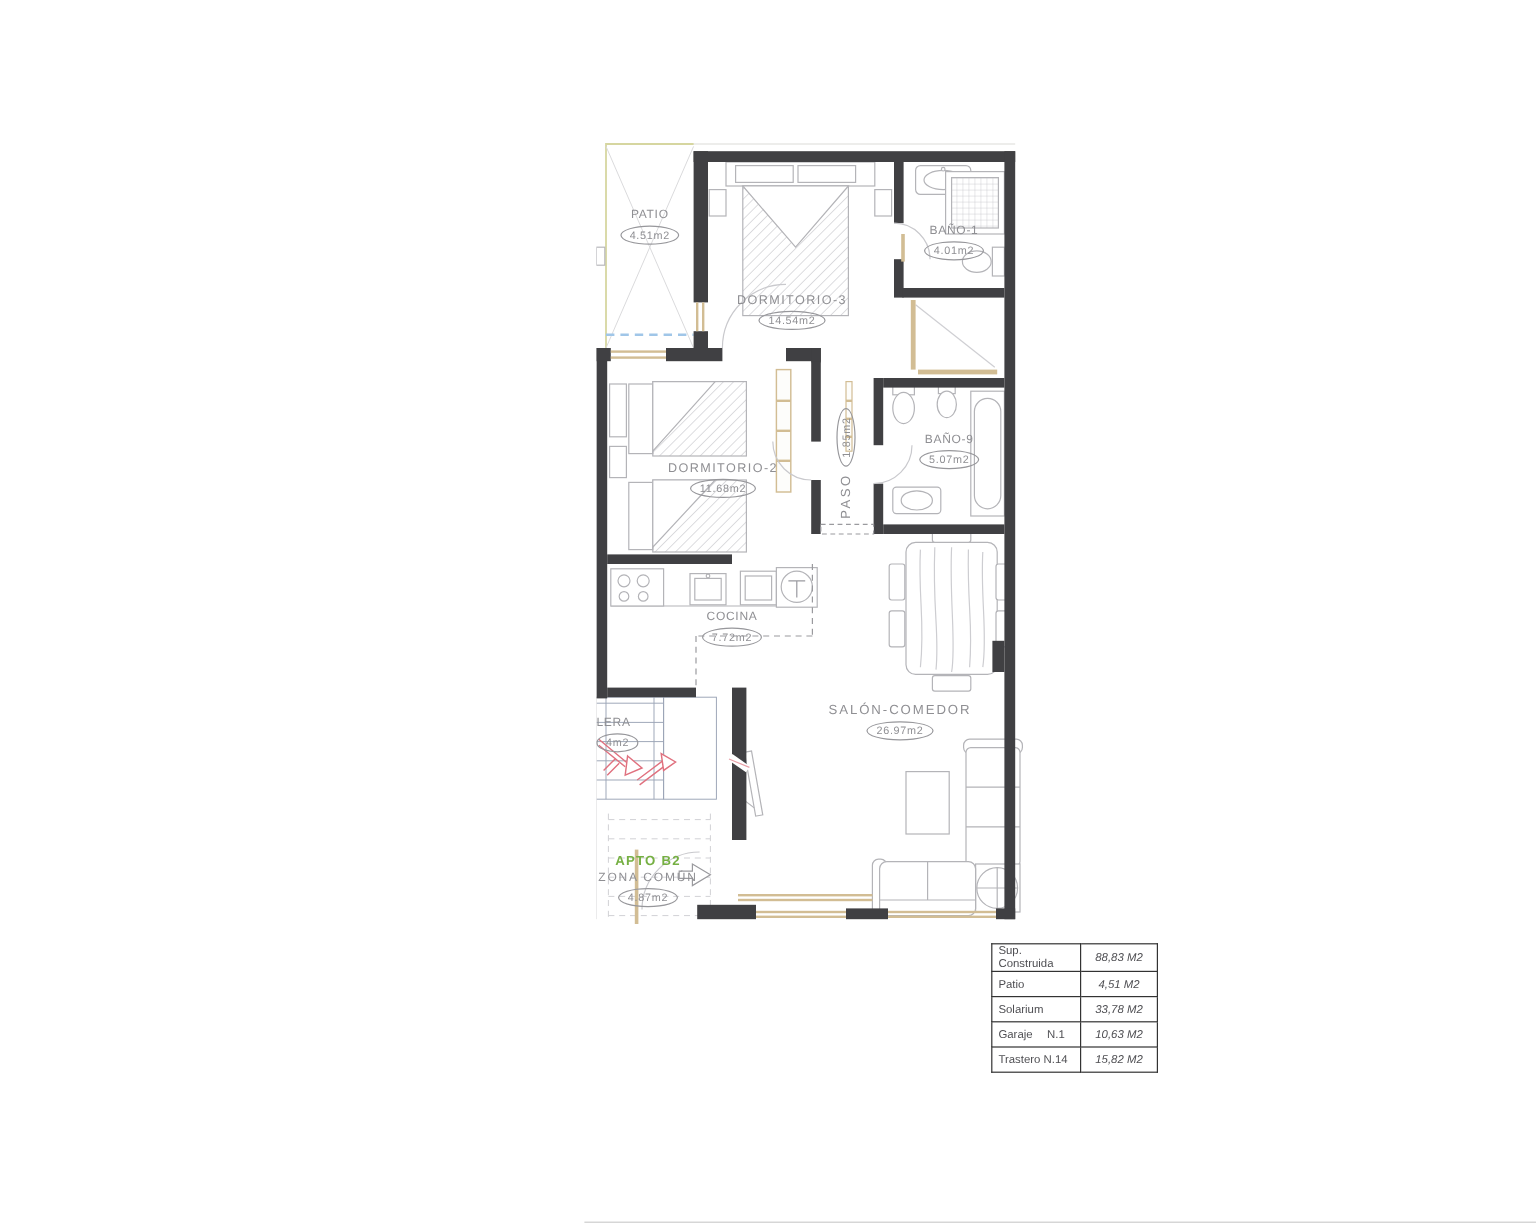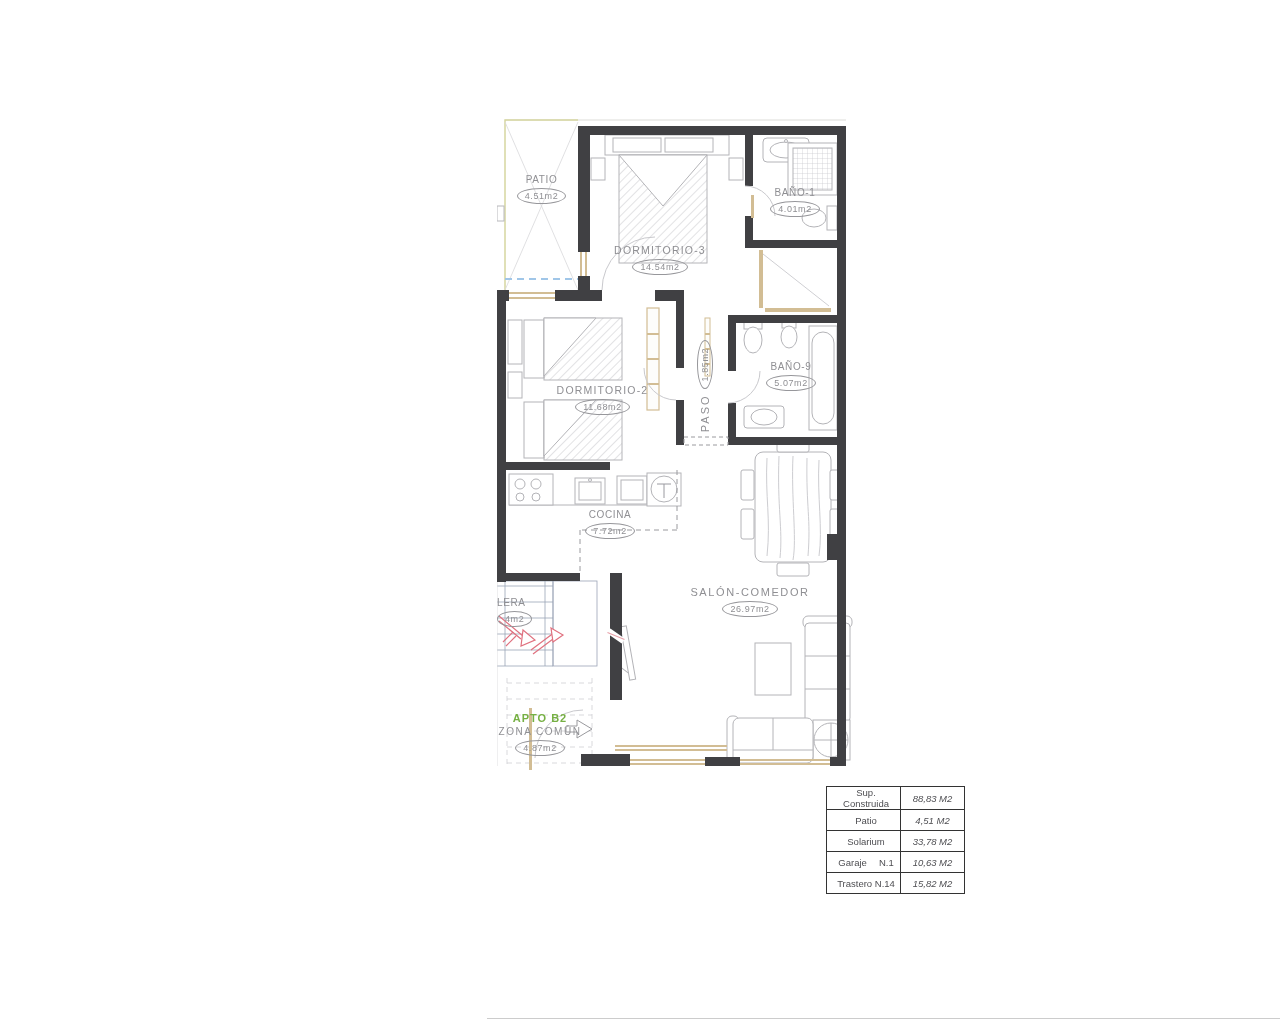--- a/index.html
+++ b/index.html
@@ -20,21 +20,21 @@
   .lbl-paso{display:flex;align-items:center;gap:5px;transform:rotate(-90deg);
             transform-origin:center;justify-content:center;}
   .lbl-paso .nm{font-size:11px;letter-spacing:2px;margin:0;}
   .lbl-left{text-align:left;}
   .apto{color:#76b043;font-size:11px;letter-spacing:1px;font-weight:bold;display:block;}
   .zona-nm{display:block;letter-spacing:1.5px;margin-bottom:2px;white-space:nowrap;}
 
   
   .area-table{position:absolute;left:826px;top:786px;width:139px;
               border-collapse:collapse;font-size:9.5px;color:#4e4e52;}
-  .area-table td{border:1px solid #333;height:20px;padding:0;text-align:center;}
+  .area-table td{border:1px solid #333;height:20px;padding:0;}
   .area-table td.lb{padding-left:5px;width:70px;}
   .area-table td.vl{text-align:center;width:69px;font-style:italic;}
   .n1{margin-left:12px;}
 
   .bottom-line{position:absolute;left:487px;top:1018px;width:793px;height:1px;background:#cccccc;}
 </style>
 </head>
 <body>
 
 <div class="canvas">

